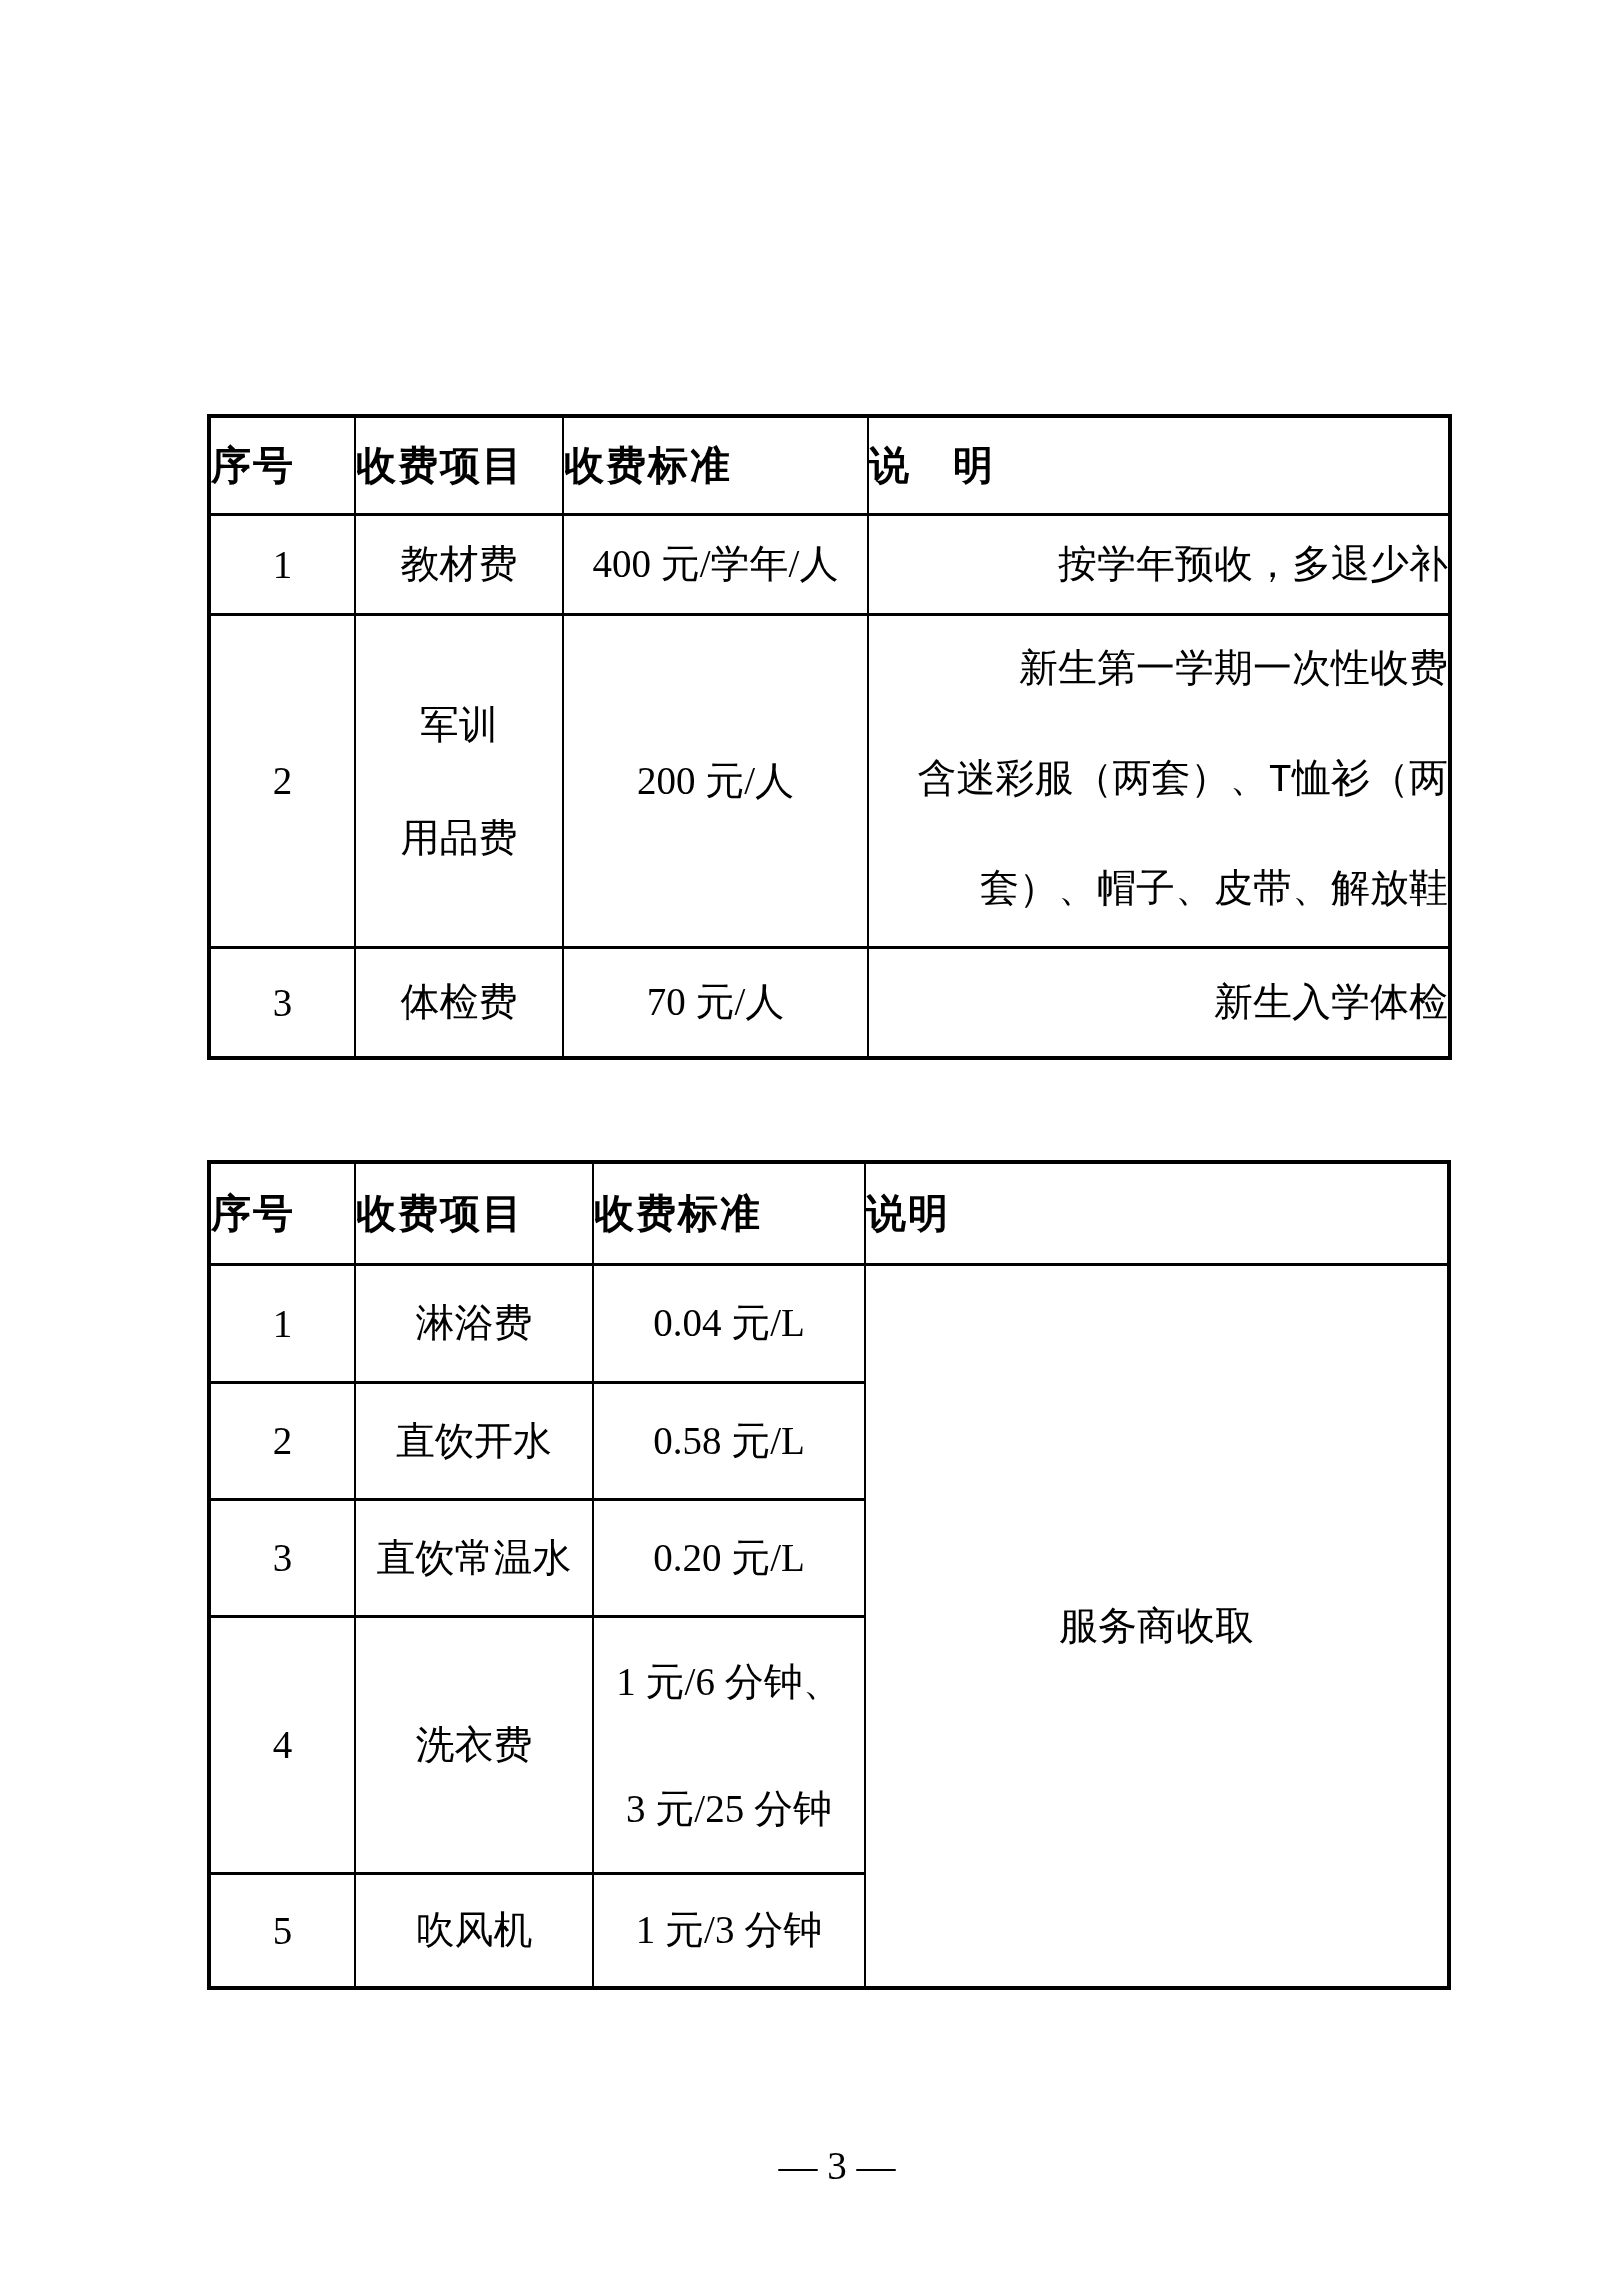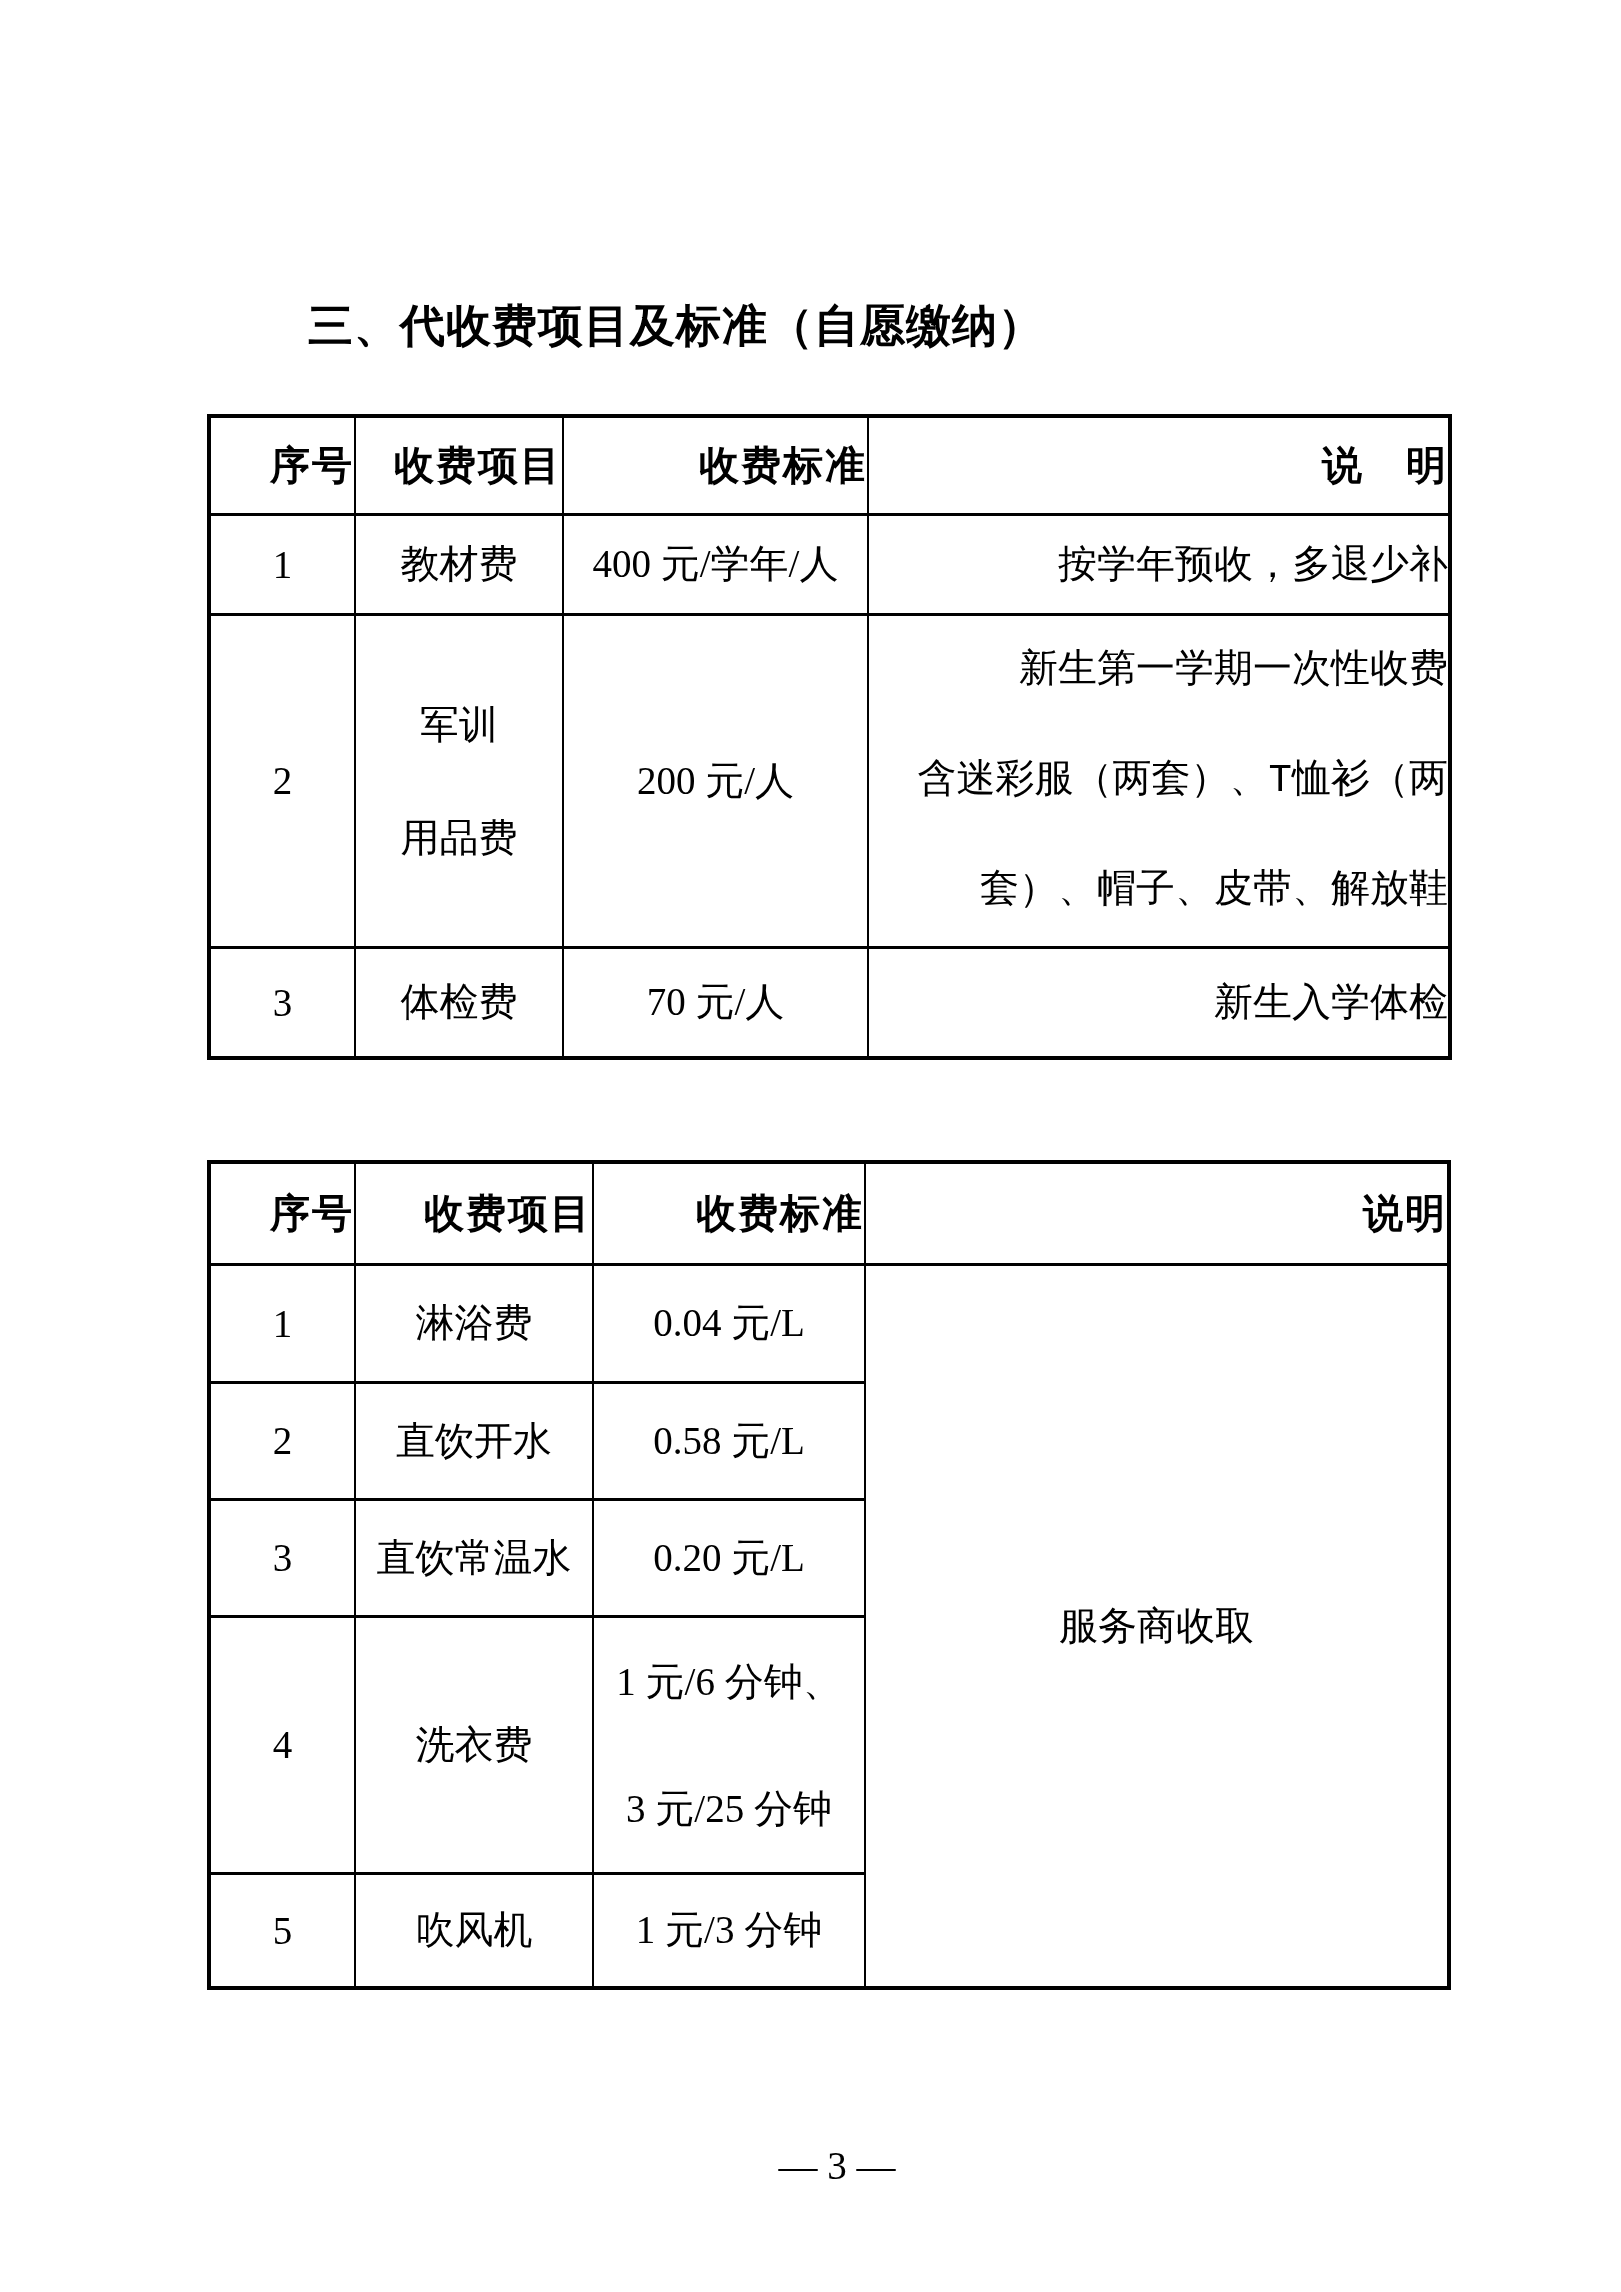--- a/index.html
+++ b/index.html
@@ -40,21 +40,21 @@
     border-left: 2px solid #000;
     border-right: 2px solid #000;
     border-top: 3.9px solid #000;
     border-bottom: 3.9px solid #000;
     padding: 0;
     vertical-align: middle;
     overflow: hidden;
   }
   table.fee-table th {
     font-weight: bold;
-    text-align: right;
+    text-align: left;
     font-size: 40px;
     letter-spacing: 2px;
   }
   td.c-center { text-align: center; }
   td.c-desc { text-align: right; padding-left: 5.9px; font-family: Liberation Mono, monospace; }
   .mline div { white-space: nowrap; }
   .lh112 div { line-height: 110px; }
   .lh115 div { line-height: 113px; }
   .lh130 div { line-height: 127px; }
 
@@ -80,21 +80,20 @@
     font-weight: 500;
     white-space: nowrap;
   }
   .watermark .wm-icon { flex: 0 0 auto; display: block; }
 </style>
 </head>
 <body>
 
 <div class="page">
 
-  <div class="doc-title" id="section3-title">三、代收费项目及标准（自愿缴纳）</div>
 
   <table class="fee-table" id="table1">
     <colgroup>
       <col style="width:146px">
         <col style="width:208px">
         <col style="width:305px">
         <col style="width:582px">
     </colgroup>
     <tbody>
       <tr style="height:98px">

